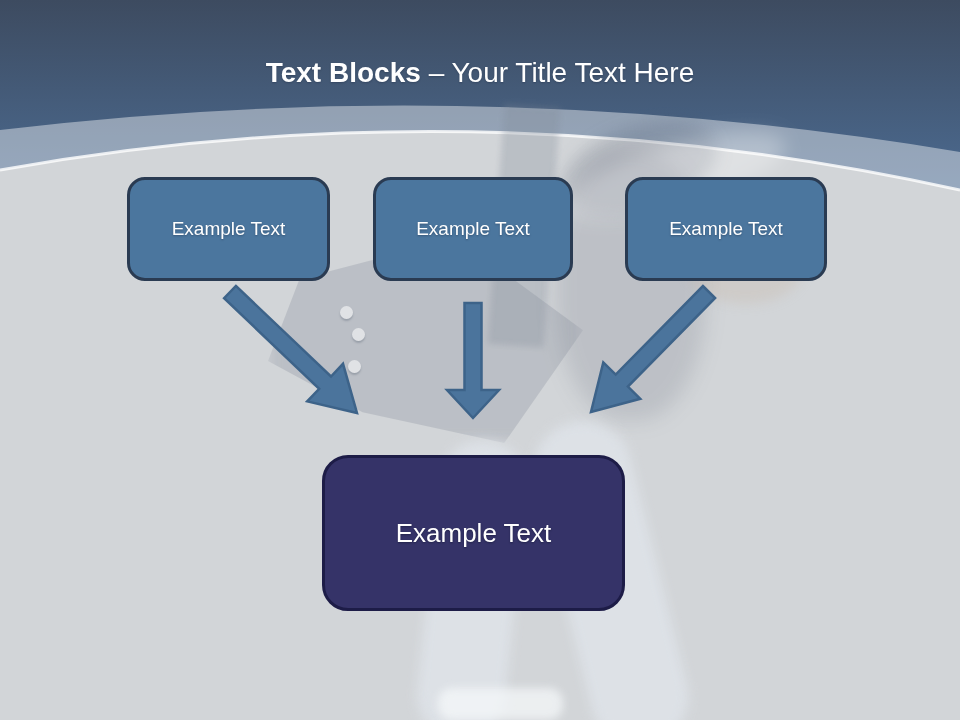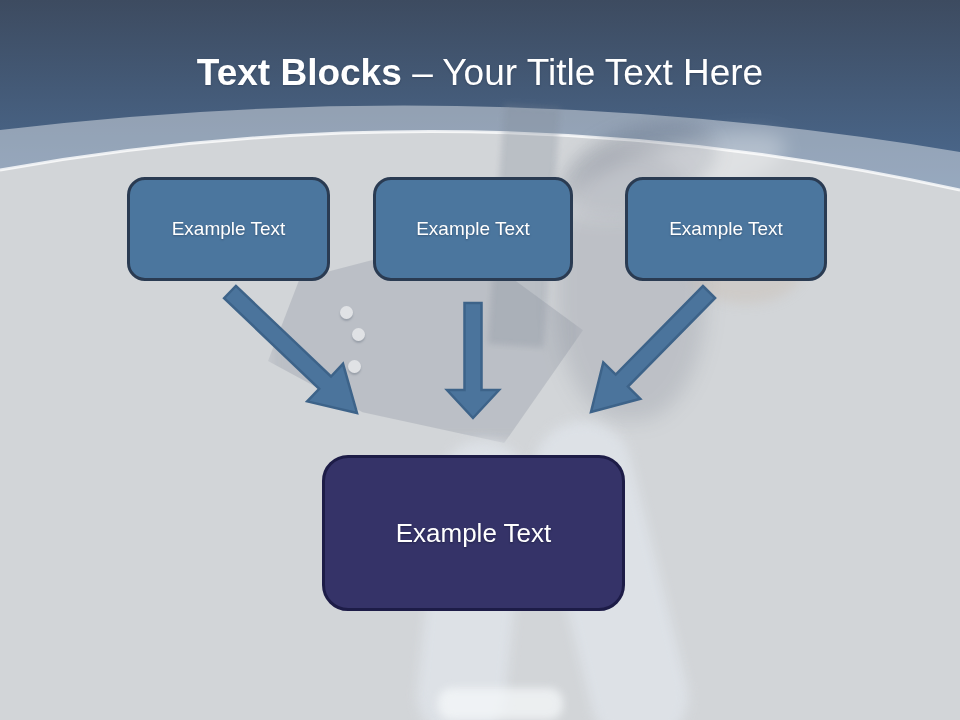--- a/index.html
+++ b/index.html
@@ -32,21 +32,21 @@
   .g-leg1{left:428px;top:440px;width:88px;height:300px;background:rgba(230,235,242,.55);
           border-radius:44px;transform:rotate(6deg);filter:blur(6px);}
   .g-leg2{left:562px;top:418px;width:98px;height:330px;background:rgba(230,235,242,.55);
           border-radius:48px;transform:rotate(-14deg);filter:blur(6px);}
   .g-shoe{left:438px;top:688px;width:125px;height:32px;background:rgba(246,249,251,.7);
           border-radius:14px;filter:blur(4px);}
 
   
   .title{
     position:absolute;left:0;top:50px;width:960px;height:46px;
-    text-align:center;color:#FFFFFF;font-size:37px;line-height:46px;
+    text-align:center;color:#FFFFFF;font-size:28px;line-height:46px;
     text-shadow:0 1px 2px rgba(10,20,40,.25);white-space:nowrap;
   }
   .title .bold{font-weight:700;}
   .title .rest{font-weight:400;margin-left:.28em;}
 
   
   .tbox{
     position:absolute;top:177px;height:104px;
     background:#4B769E;border:3px solid #2A3B52;border-radius:18px;
     color:#fff;font-size:19px;

